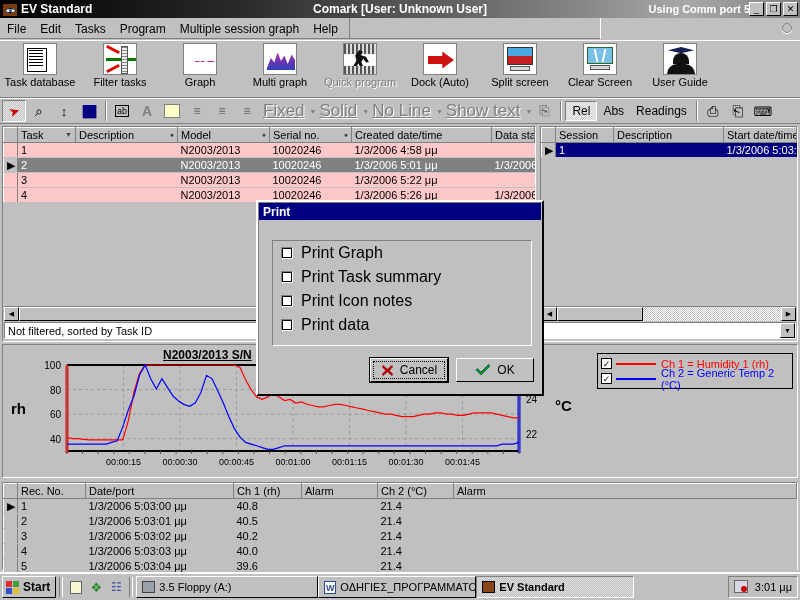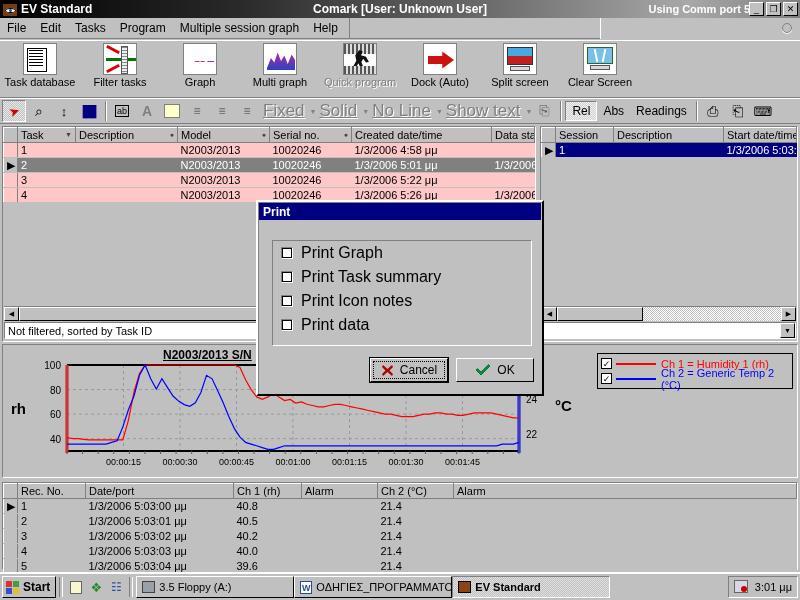--- a/index.html
+++ b/index.html
@@ -45,21 +45,21 @@
     border-right:1px solid #000; border-bottom:1px solid #000;
     color:#000; font-size:9px; line-height:12px; text-align:center;
     font-family:"Liberation Sans", sans-serif;
   }
 
   
   .menubar {
     position:absolute; left:0; top:18px; width:800px; height:21px;
     background:#c0c0c0;
     border-bottom:1px solid #808080;
-    display:flex; align-items:center;
+    display:flex; align-items:flex-start;
   }
   .menubar .mgroup{ display:flex; align-items:center; height:21px;
     border-right:1px solid #808080; padding-right:4px;}
   .menu-item { padding:2px 7px; font-size:12px; cursor:default; }
   .mb-right {
     position:absolute; right:0; top:0; width:200px; height:21px;
     background:#c0c0c0; border-left:1px solid #fff;
   }
   .mb-ring{
     position:absolute; right:8px; top:5px; width:10px;height:10px;
@@ -413,20 +413,28 @@
     <div class="bigbtn">
       <div class="ic ic-clear">
           <i class="scr"></i>
           <i class="w1"></i>
           <i class="w2"></i>
           <i class="base"></i>
         </div>
       <div class="lbl">Clear Screen</div>
     </div>
 
+    <div class="bigbtn">
+      <div class="ic ic-guide">
+          <i class="cap"></i>
+          <i class="head"></i>
+          <i class="body"></i>
+        </div>
+      <div class="lbl">User Guide</div>
+    </div>
   </div>
 
   <div class="smallbar">
     <div class="sb-btn pressed">
       <span style="color:#c00;font-size:13px;transform:rotate(-20deg);display:inline-block">➤</span>
     </div>
     <div class="sb-btn">
       <span style="font-size:14px">⌕</span>
     </div>
     <div class="sb-btn">
@@ -791,21 +799,21 @@
       <span style="display:block;width:12px;height:13px;background:#f8f8d0;border:1px solid #666;position:relative"></span>
     </div>
     <div class="qlicon">
         <span style="color:#2a8a2a;font-size:13px">❖</span>
       </div>
     <div class="qlicon">
         <span style="color:#3050a0;font-size:12px">☷</span>
       </div>
     <div class="tb-sep"></div>
 
-    <div class="taskbtn" style="width:158px">
+    <div class="taskbtn" style="width:182px">
       <span style="width:13px;height:12px;background:#9aa0a8;border:1px solid #444;flex:none"></span>
       <span>3.5 Floppy (A:)</span>
     </div>
     <div class="taskbtn" style="width:158px">
       <span style="width:12px;height:13px;background:#fff;border:1px solid #2a4a9a;color:#2a4a9a;font-size:9px;font-weight:bold;text-align:center;line-height:12px;flex:none">W</span>
       <span>ΟΔΗΓΙΕΣ_ΠΡΟΓΡΑΜΜΑΤΟ...</span>
     </div>
     <div class="taskbtn active" style="width:158px">
       <span style="width:13px;height:12px;background:#8a4515;border:1px solid #000;flex:none"></span>
       <span>EV Standard</span>

